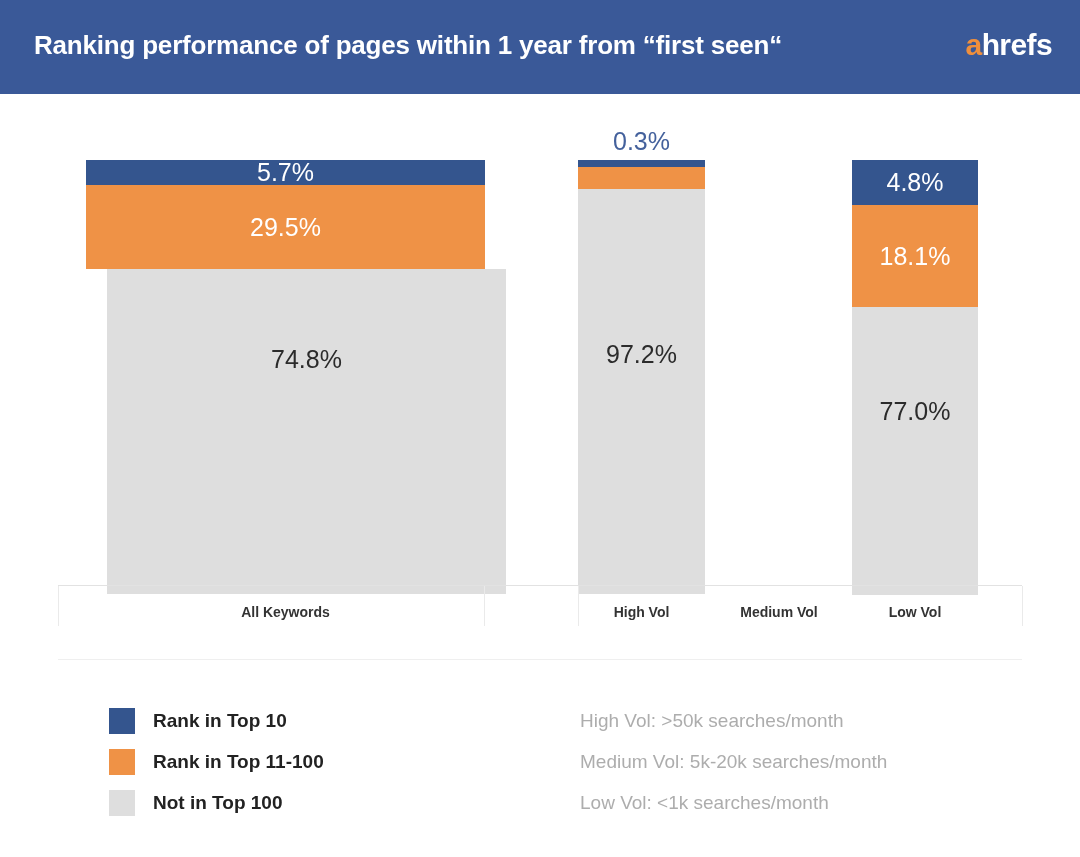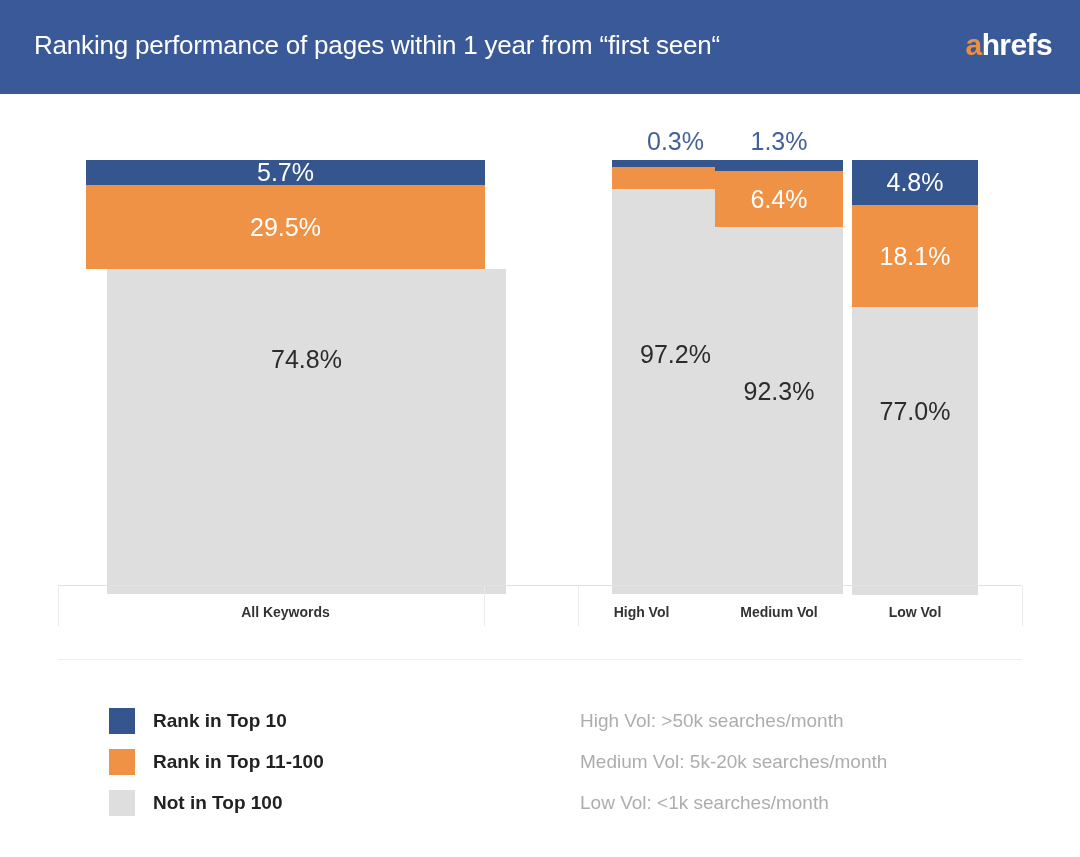--- a/index.html
+++ b/index.html
@@ -27,21 +27,21 @@
     width: 1080px;
     height: 94px;
     background: #3a5998;
     box-sizing: border-box;
   }
   .header-title {
     position: absolute;
     left: 34px;
     top: 30px;
     font-size: 26px;
-    font-weight: normal;
+    font-weight: bold;
     color: #ffffff;
     letter-spacing: -0.2px;
     white-space: nowrap;
   }
   .logo {
     position: absolute;
     right: 28px;
     top: 28px;
     font-size: 30px;
     font-weight: bold;
@@ -217,43 +217,32 @@
           <span class="seg-label lbl-white">5.7%</span>
         </div>
         <div class="seg seg-top100" style="height:84.63px;">
           <span class="seg-label lbl-white">29.5%</span>
         </div>
         <div class="seg seg-not" style="height:324.62px;margin-left:21px;">
           <span class="seg-label lbl-dark" style="position:absolute; top:78px; left:50%; transform:translateX(-50%);">74.8%</span>
         </div>
       </div>
 
-      <div class="bar" style="left:578px; width:127px; height:434px;margin-left:34px;">
+      <div class="bar" style="left:578px; width:127px; height:434px;">
         <div class="seg seg-top10" style="height:7.4px;">
           <span class="seg-label outside">0.3%</span>
         </div>
         <div class="seg seg-top100" style="height:22px;">
           <span class="seg-label overlap-below lbl-dark">2.5%</span>
         </div>
         <div class="seg seg-not" style="height:404.6px;">
           <span class="seg-label lbl-dark" style="position:absolute; top:153px; left:50%; transform:translateX(-50%);">97.2%</span>
         </div>
       </div>
 
-      <div class="bar" style="left:715px; width:128px; height:434px;">
-        <div class="seg seg-top10" style="height:11px;">
-          <span class="seg-label outside">1.3%</span>
-        </div>
-        <div class="seg seg-top100" style="height:56px;">
-          <span class="seg-label lbl-white">6.4%</span>
-        </div>
-        <div class="seg seg-not" style="height:367px;">
-          <span class="seg-label lbl-dark" style="position:absolute; top:152px; left:50%; transform:translateX(-50%);">92.3%</span>
-        </div>
-      </div>
 
       <div class="bar" style="left:852px; width:126px; height:434px;">
         <div class="seg seg-top10" style="height:45px;">
           <span class="seg-label lbl-white">4.8%</span>
         </div>
         <div class="seg seg-top100" style="height:102px;">
           <span class="seg-label lbl-white">18.1%</span>
         </div>
         <div class="seg seg-not" style="height:288px;">
           <span class="seg-label lbl-dark" style="position:absolute; top:92px; left:50%; transform:translateX(-50%);">77.0%</span>

